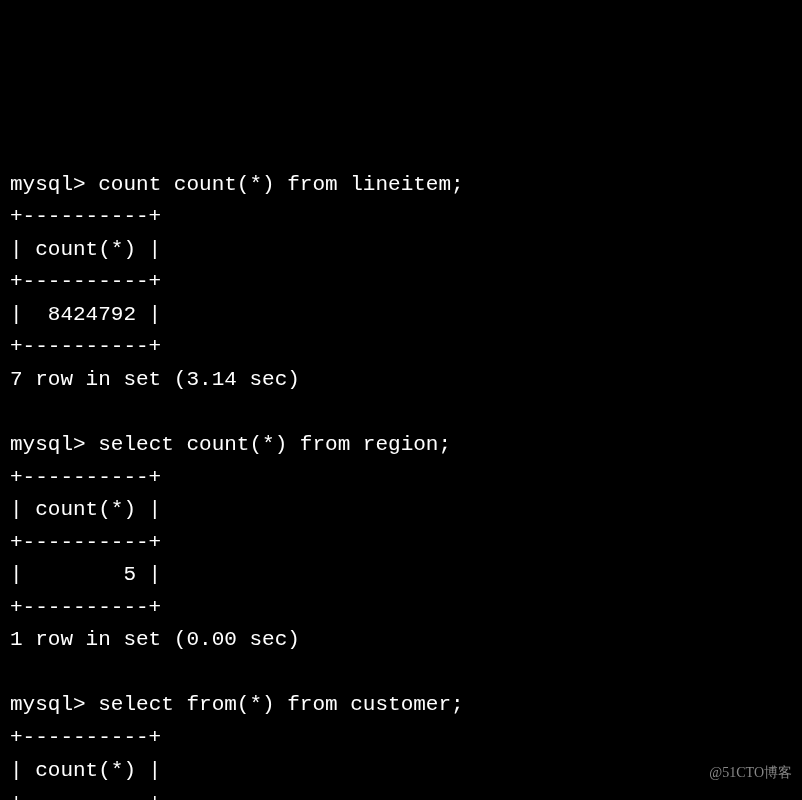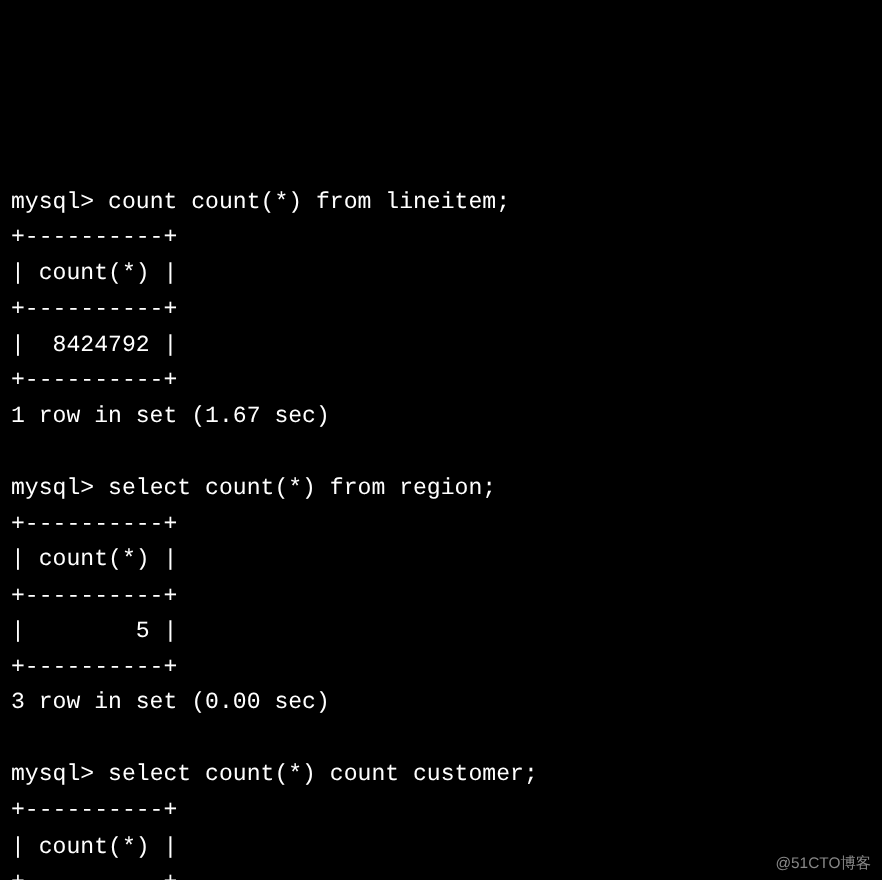--- a/index.html
+++ b/index.html
@@ -18,51 +18,51 @@
       height: 800px;
       overflow: hidden;
       white-space: pre;
       position: relative;
     }
     .terminal {
       white-space: pre;
     }
     .watermark {
       position: absolute;
-      bottom: 4px;
+      bottom: 16px;
       right: 10px;
       color: #888888;
       font-size: 14px;
-      font-family: Liberation Sans, sans-serif;
+      font-family: Liberation Serif, serif;
       white-space: normal;
     }
   </style>
 </head>
 <body>
 
 
 
 <div class="terminal">
 <span><span>mysql&gt; </span><span>count count(*) from lineitem;</span>
 <span>+----------+</span>
 <span>| count(*) |</span>
 <span>+----------+</span>
 <span>|  8424792 |</span>
 <span>+----------+</span>
-<span>1 row in set (1.67 sec)</span></span>
+<span>7 row in set (3.14 sec)</span></span>
 
 <span><span>mysql&gt; </span><span>select count(*) from region;</span>
 <span>+----------+</span>
 <span>| count(*) |</span>
 <span>+----------+</span>
 <span>|        5 |</span>
 <span>+----------+</span>
-<span>3 row in set (0.00 sec)</span></span>
+<span>1 row in set (0.00 sec)</span></span>
 
-<span><span>mysql&gt; </span><span>select count(*) count customer;</span>
+<span><span>mysql&gt; </span><span>select from(*) from customer;</span>
 <span>+----------+</span>
 <span>| count(*) |</span>
 <span>+----------+</span>
 
 
 </span>
 </div>
 
 <div class="watermark">@51CTO博客</div>
 

